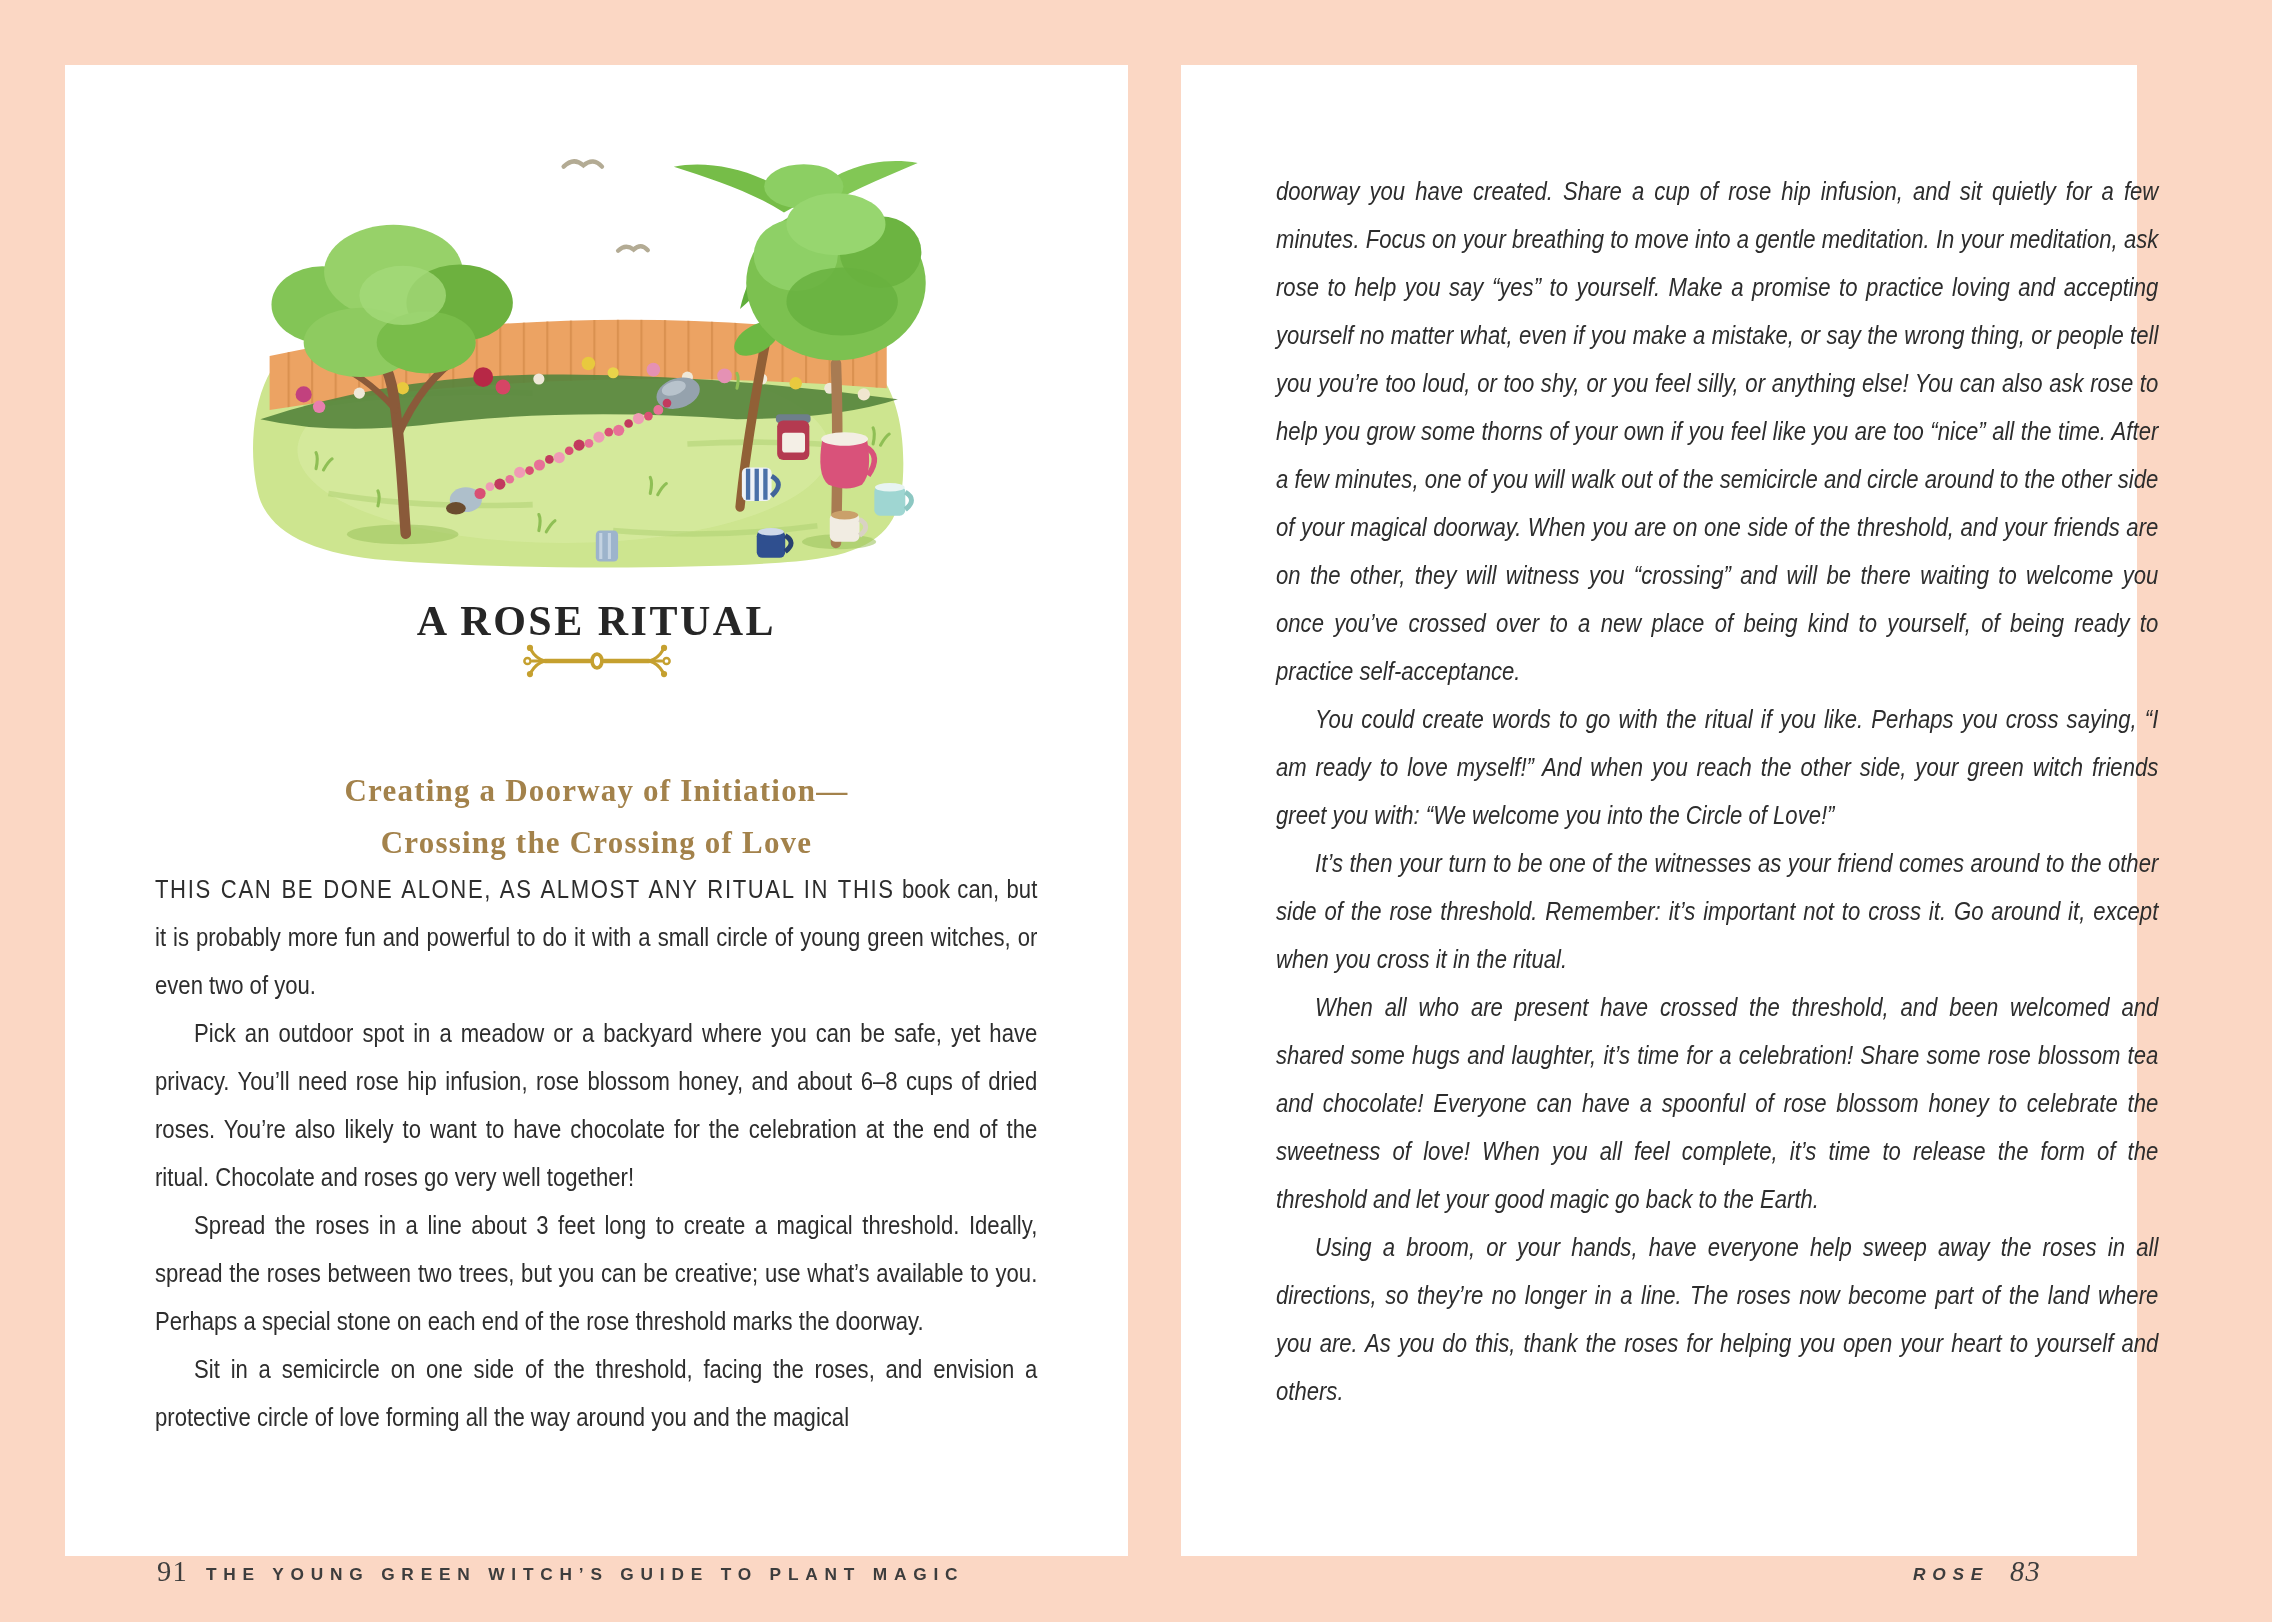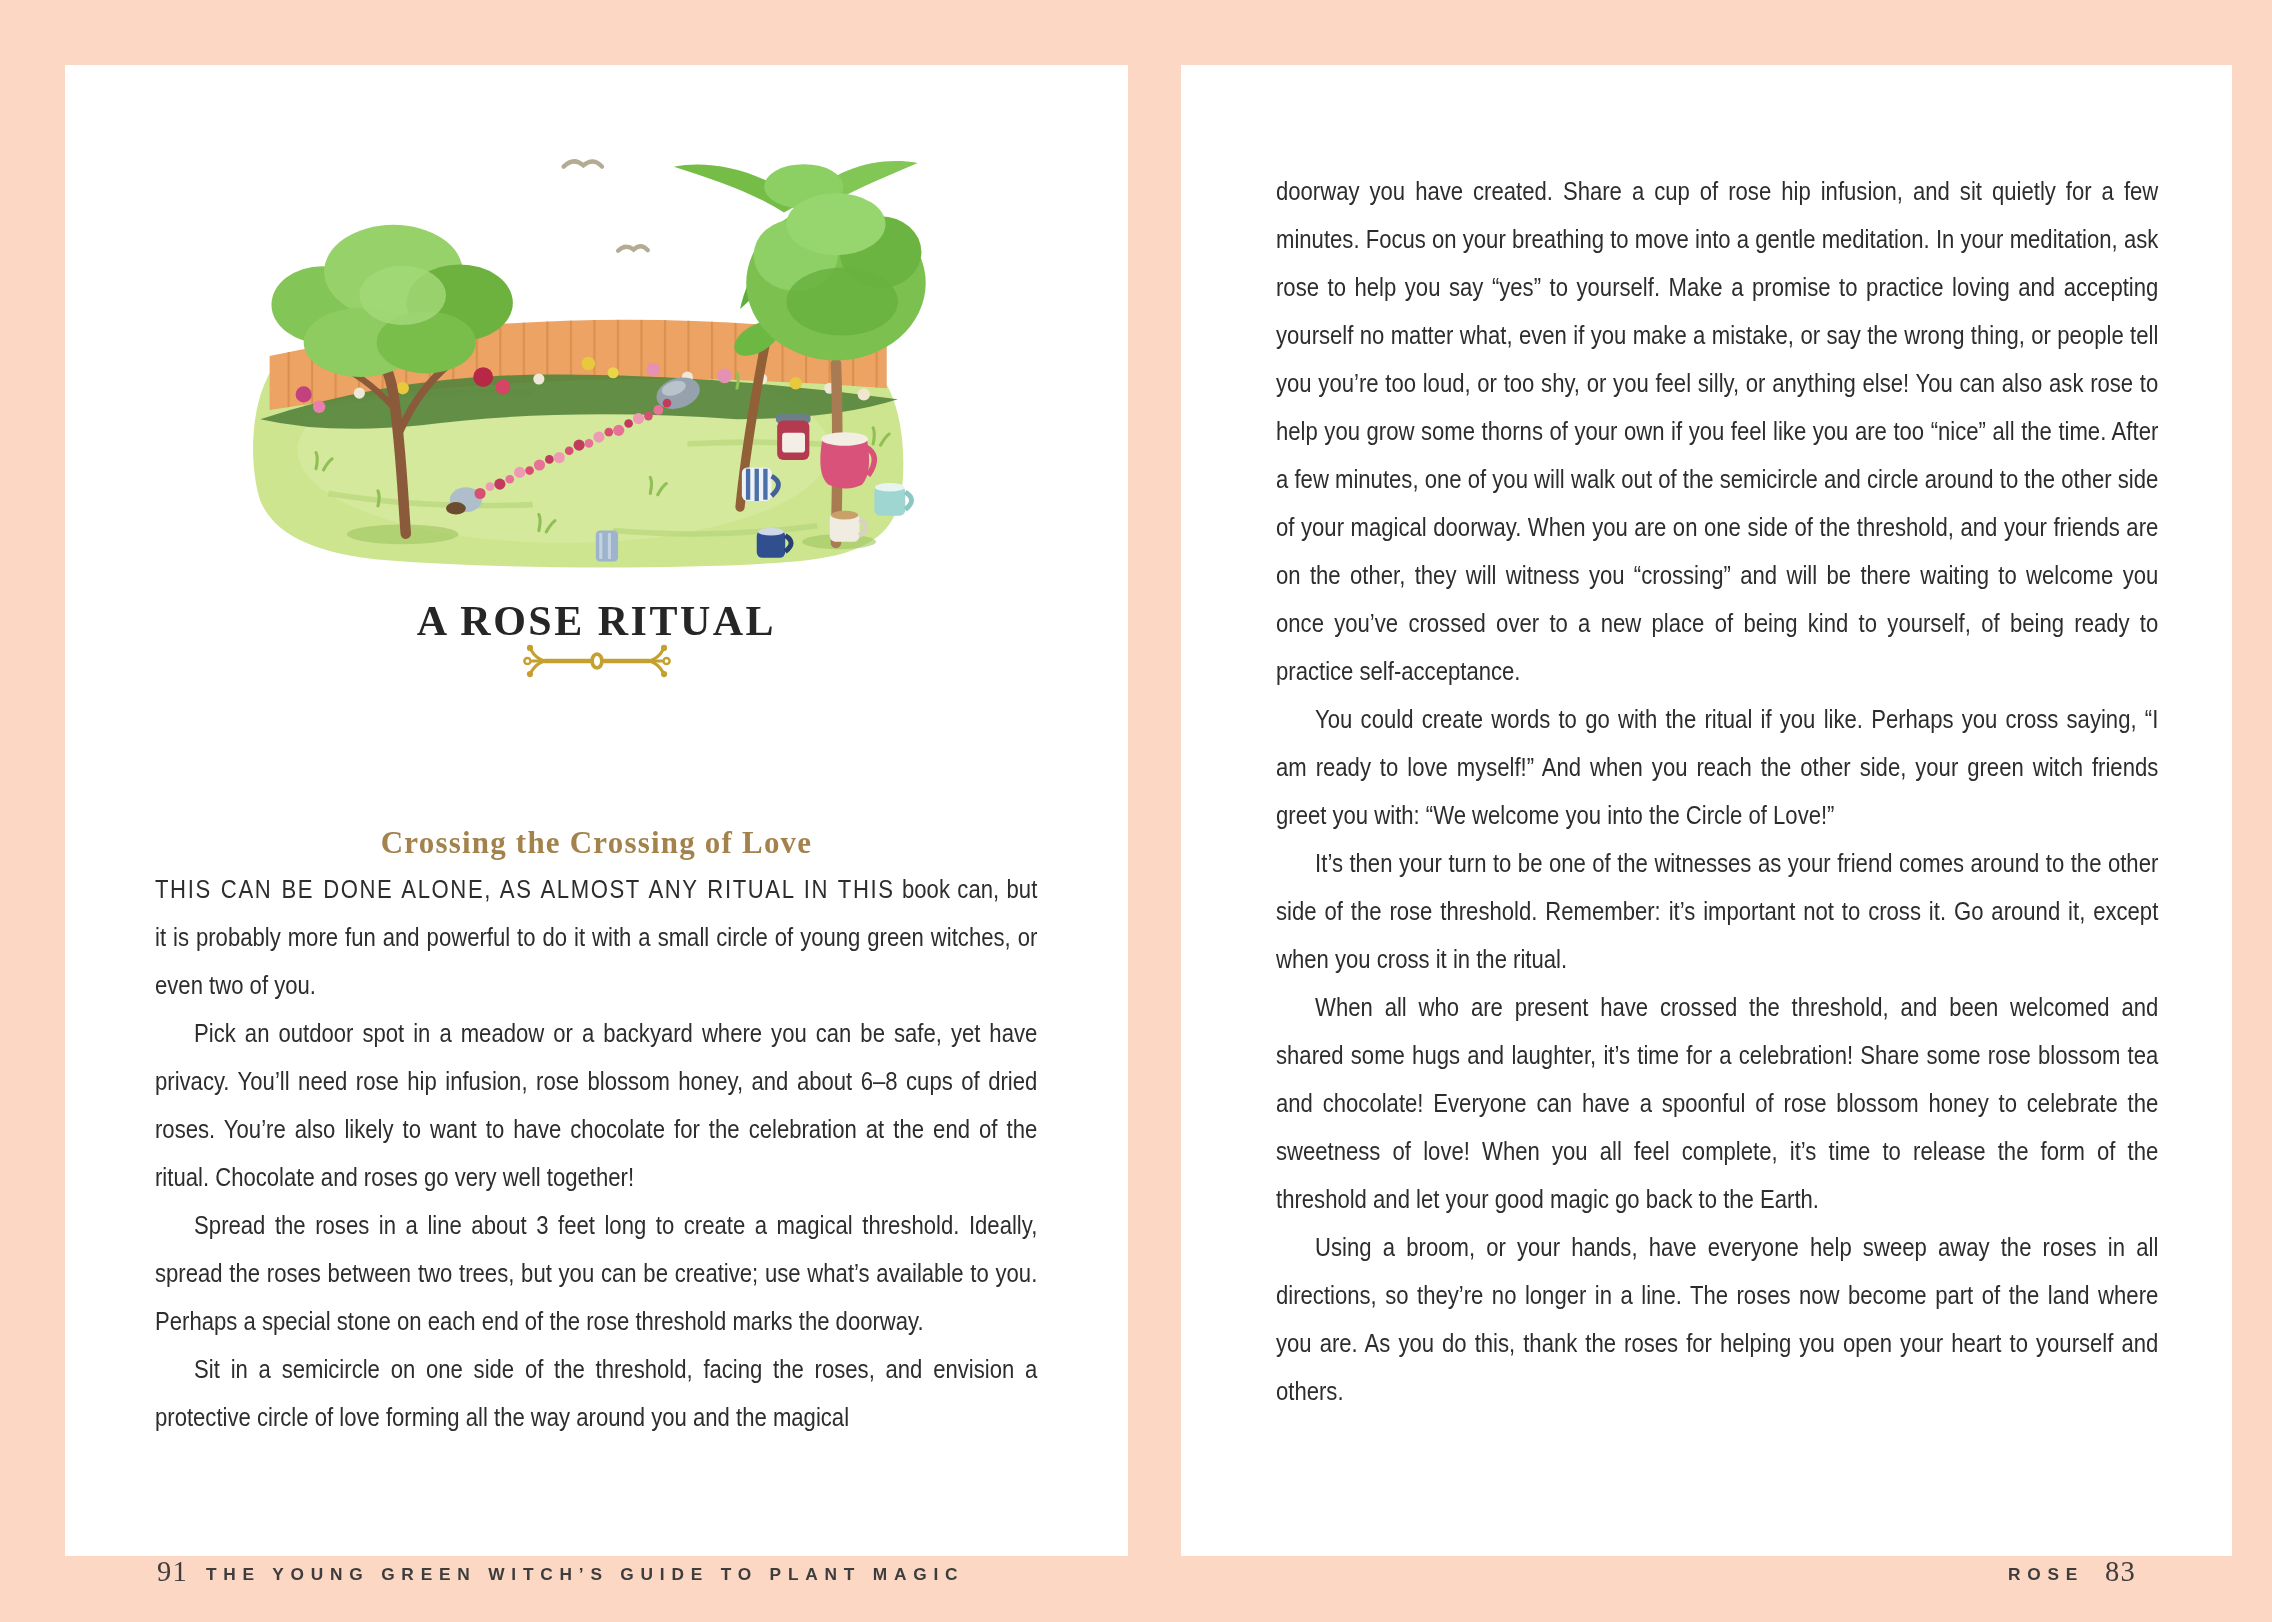--- a/index.html
+++ b/index.html
@@ -7,21 +7,21 @@
     width:2273px;height:1622px;
     background:#fbd7c4;
     position:relative;
     font-family:"Liberation Sans", sans-serif;
     overflow:hidden;
   }
   .page{
     position:absolute;top:65px;height:1491px;background:#ffffff;
   }
   .page.left{left:65px;width:1023px;padding-left:40px;}
-  .page.right{left:1181px;width:1051px;}
+  .page.right{left:1181px;width:956px;font-style:italic;}
 
   .illustration{
     position:absolute;top:32px;left:152px;width:718px;height:476px;
   }
 
   .title{
     position:absolute;top:505px;left:0;width:100%;
     text-align:center;
     font-family:"Liberation Serif", serif;
     font-weight:700;
@@ -249,21 +249,21 @@
           <path d="M204 29 C 216 32 222 39 227 48" stroke-width="5"></path>
           <path d="M204 29 H 224" stroke-width="5"></path>
           <circle cx="228" cy="8" r="5" fill="#c5a02f" stroke="none"></circle>
           <circle cx="228" cy="50" r="5" fill="#c5a02f" stroke="none"></circle>
           <circle cx="232" cy="29" r="5" stroke-width="4"></circle>
         </g>
       </svg>
     </div>
 
     <h2 class="subtitle">
-      <br>
+      <span>Creating a Doorway of Initiation—</span><br>
       <span>Crossing the Crossing of Love</span>
     </h2>
 
     <div class="body-col on-left">
       <p><span class="lead-caps">This can be done alone, as almost any ritual in this</span><span> book can, but it is probably more fun and powerful to do it with a small circle of young green witches, or even two of you.</span></p>
       <p class="indent">Pick an outdoor spot in a meadow or a backyard where you can be safe, yet have privacy. You’ll need rose hip infusion, rose blossom honey, and about 6–8 cups of dried roses. You’re also likely to want to have chocolate for the celebration at the end of the ritual. Chocolate and roses go very well together!</p>
       <p class="indent">Spread the roses in a line about 3 feet long to create a magical threshold. Ideally, spread the roses between two trees, but you can be creative; use what’s available to you. Perhaps a special stone on each end of the rose threshold marks the doorway.</p>
       <p class="indent">Sit in a semicircle on one side of the threshold, facing the roses, and envision a protective circle of love forming all the way around you and the magical</p>
     </div>
 

